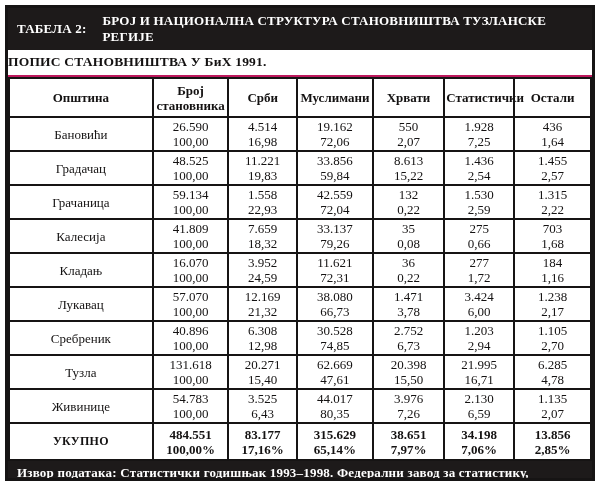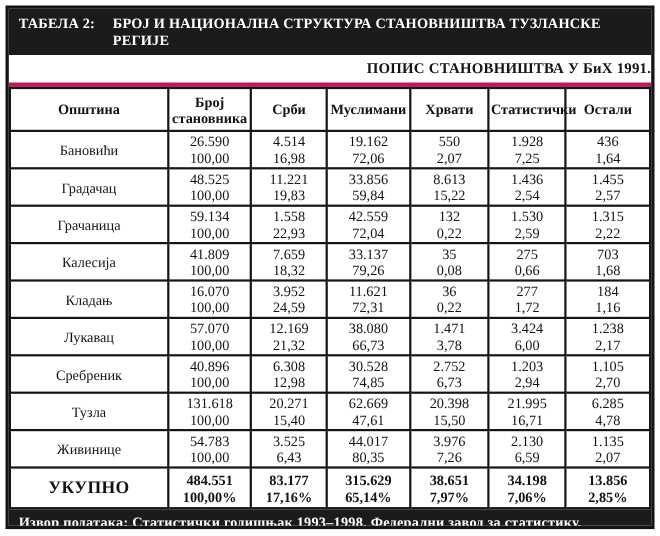--- a/index.html
+++ b/index.html
@@ -7,41 +7,41 @@
     width:600px;height:487px;box-sizing:border-box;
     padding:5px 5px 6px 5px;background:#ffffff;
     font-family:"Liberation Serif", serif;color:#141212;
   }
   .frame{
     height:100%;box-sizing:border-box;border:3px solid #161414;
     display:flex;flex-direction:column;background:#ffffff;overflow:hidden;
   }
   .title-bar{
     background:#1d1a1a;color:#ffffff;font-weight:bold;font-size:13px;
-    display:flex;padding:5px 9px;letter-spacing:.2px;
+    display:flex;align-items:center;padding:5px 9px;letter-spacing:.2px;
     flex:0 0 auto;
   }
   .title-bar .tbl-label{margin-right:16px;white-space:nowrap;}
   .subtitle{
-    text-align:right;font-weight:bold;font-size:13.5px;
-    padding:4px 0 5px 16px;border-bottom:4px solid #be185d;letter-spacing:.2px;
+    text-align:left;font-weight:bold;font-size:13.5px;
+    padding:4px 0 5px 0;border-bottom:2px solid #be185d;letter-spacing:.2px;
     flex:0 0 auto;
   }
   table.stats{
     width:100%;border-collapse:collapse;table-layout:fixed;flex:0 0 auto;
   }
   table.stats th, table.stats td{
     border:2px solid #161414;text-align:center;padding:0 1px;
     font-size:13px;line-height:15px;vertical-align:middle;
   }
   thead th{font-weight:bold;height:37px;font-size:13.5px;}
   tbody td{height:32px;}
   td.name{text-align:left;padding-left:9px;font-size:13.5px;}
   tfoot td{font-weight:bold;height:35px;font-size:13.5px;}
-  tfoot td.name{font-size:16px;letter-spacing:.3px;text-align:center;}
+  tfoot td.name{font-size:12px;letter-spacing:.3px;text-align:center;}
   .cell-v, .cell-p{display:block;}
   .footer{
     background:#1d1a1a;color:#ffffff;font-weight:bold;font-size:13px;
     line-height:16px;padding:4px 9px;flex:1 1 auto;letter-spacing:.2px;
   }
 </style>
 </head>
 <body>
 
 <div class="page">

